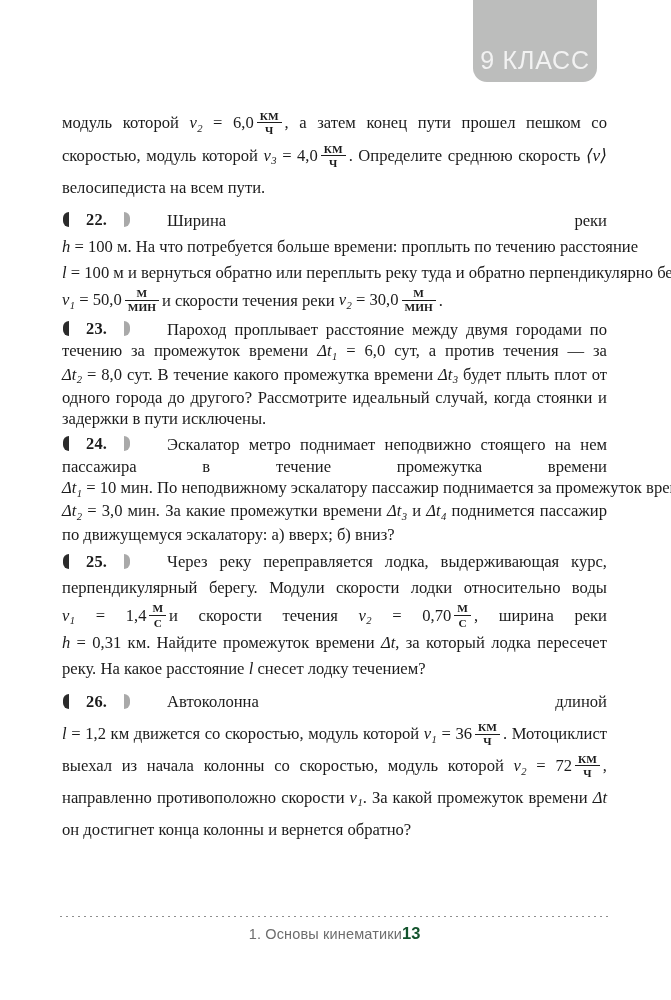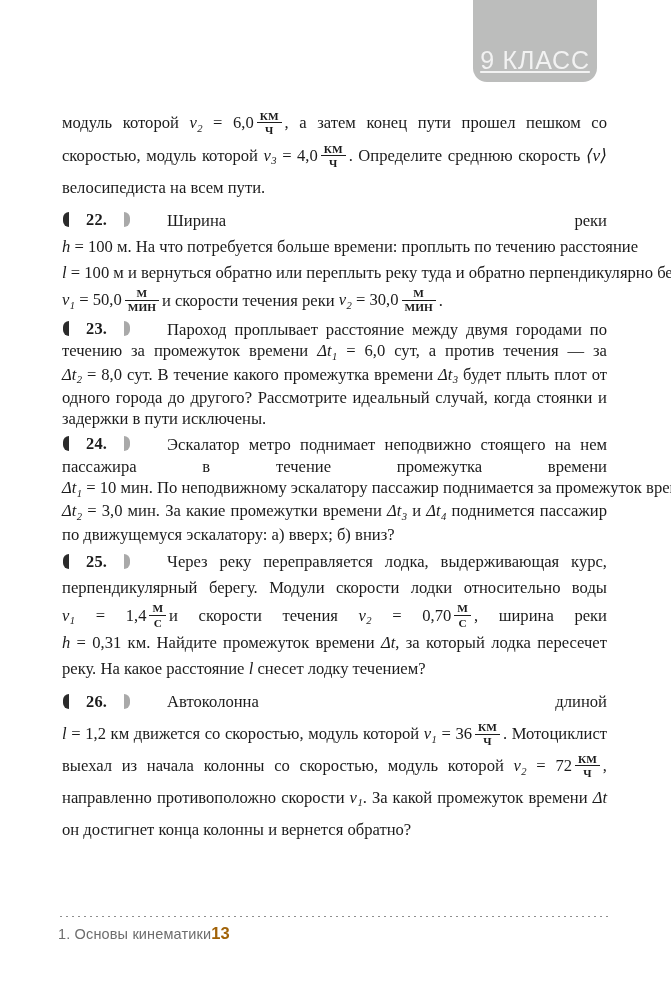--- a/index.html
+++ b/index.html
@@ -32,21 +32,20 @@
     left: 0;
     right: 0;
     bottom: 9px;
     text-align: center;
     color: #f2f2f2;
     font-family: "Liberation Sans", "DejaVu Sans", sans-serif;
     font-size: 25px;
     font-weight: 400;
     letter-spacing: 0.8px;
     line-height: 1;
-    text-decoration: underline;
   }
 
   
   #content {
     position: absolute;
     left: 58px;
     top: 103px;
     width: 553px;
   }
 
@@ -151,34 +150,34 @@
   #footer .dots {
     height: 3px;
     background-image: radial-gradient(circle, #8e8e8e 0.9px, rgba(0,0,0,0) 1.1px);
     background-size: 6px 3px;
     background-repeat: repeat-x;
     background-position: 0 1px;
   }
   #footer .frow {
     display: flex;
     align-items: baseline;
-    justify-content: flex-start;
+    justify-content: center;
     margin-top: 7px;
   }
   #footer .chapter {
     font-family: "Liberation Sans", "DejaVu Sans", sans-serif;
     font-size: 14.5px;
     color: #6d6d6d;
     letter-spacing: 0.15px;
   }
   #footer .pageno {
     font-family: "Liberation Sans", "DejaVu Sans", sans-serif;
     font-size: 16.5px;
     font-weight: bold;
-    color: #a16207;
+    color: #14532d;
   }
 </style>
 </head>
 <body>
 
 <div id="grade-tab">
   <div class="tab-label">9 КЛАСС</div>
 </div>
 
 <div id="content">

